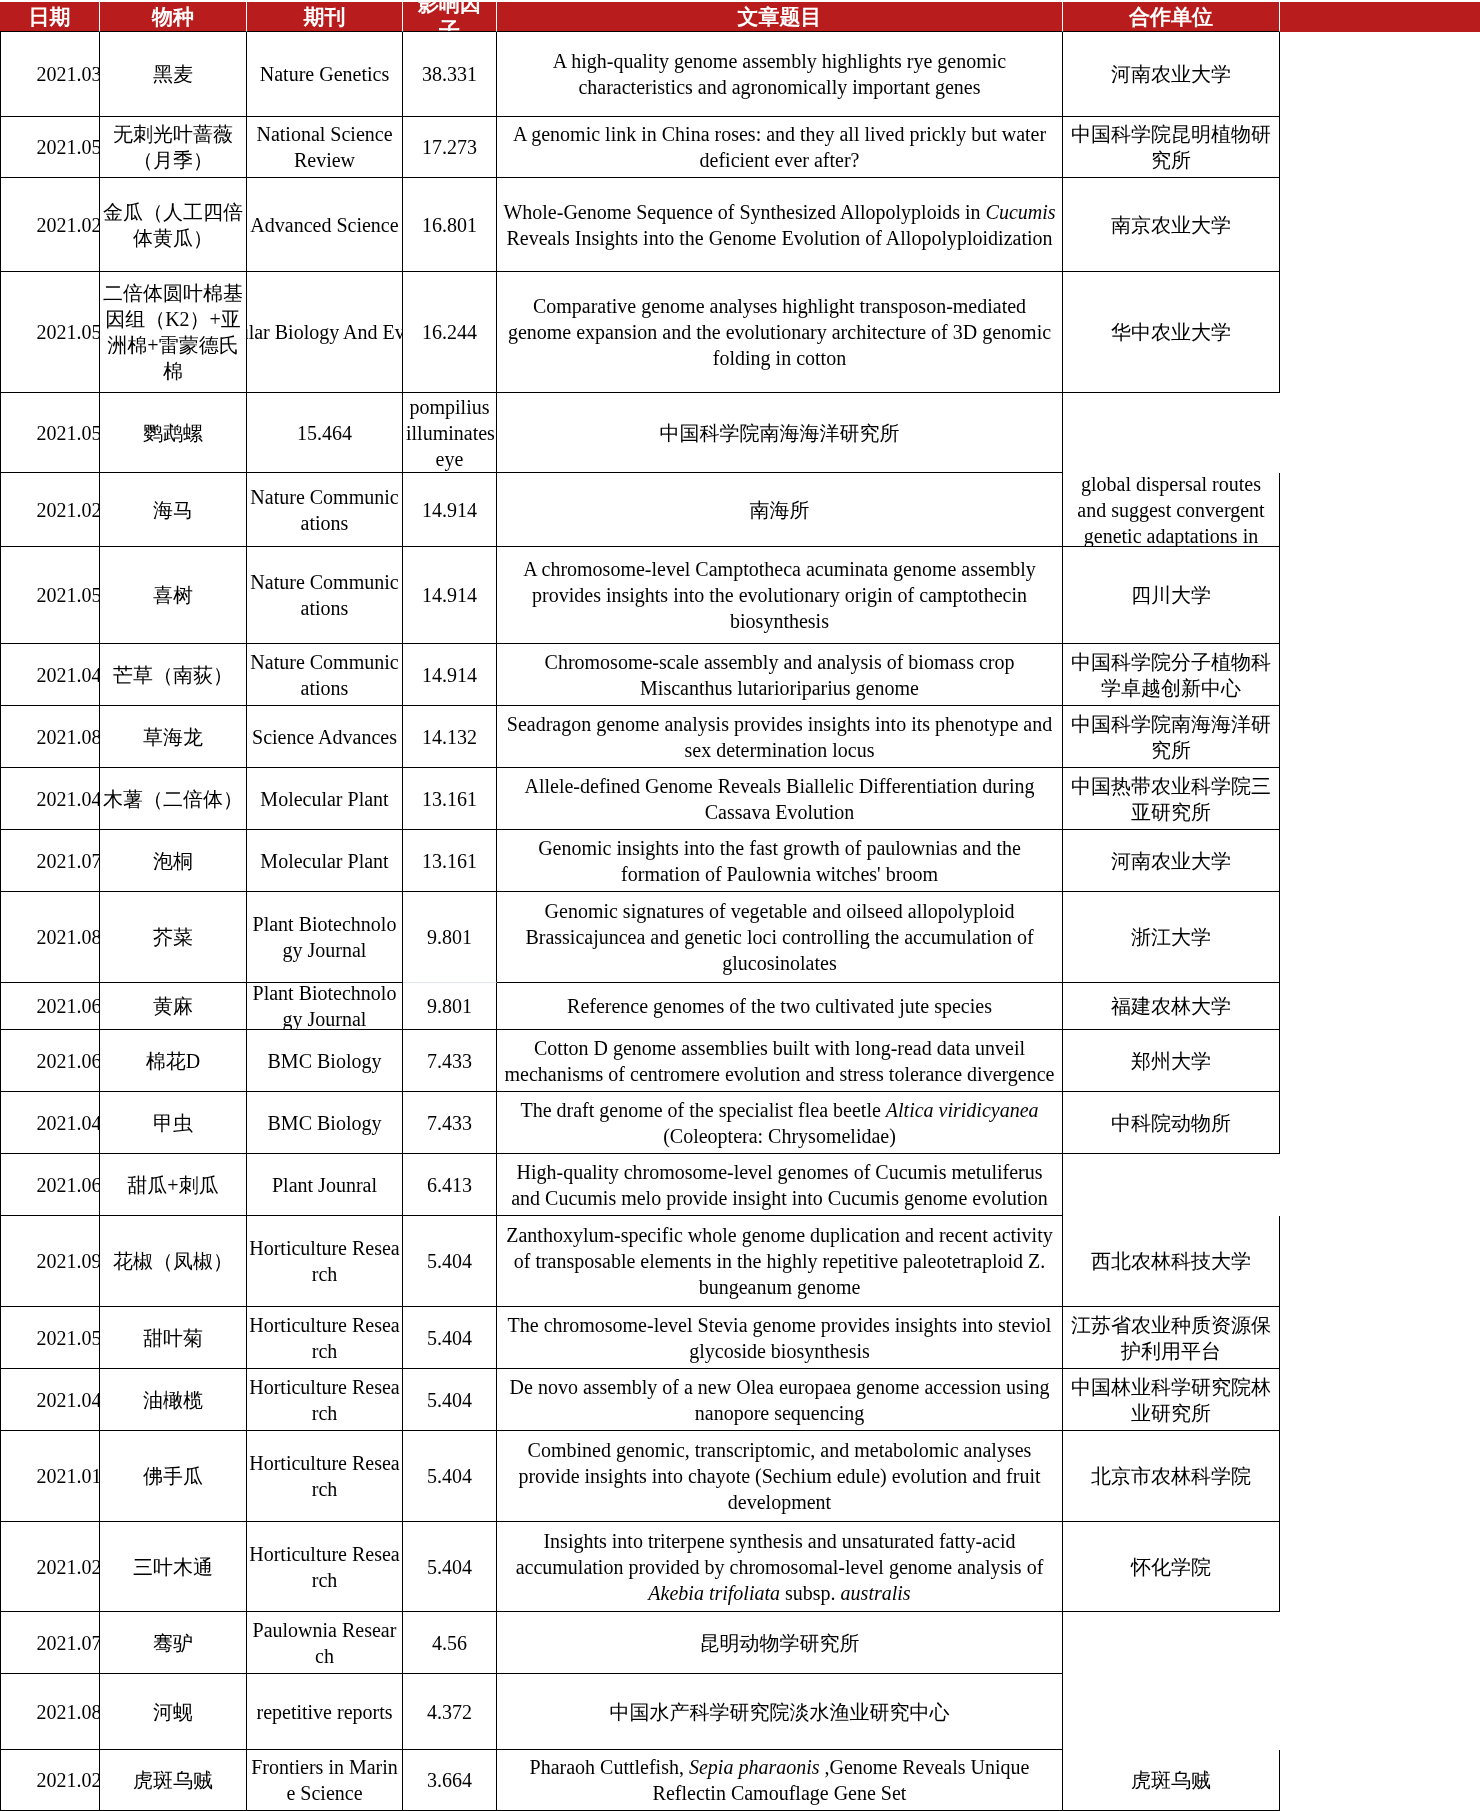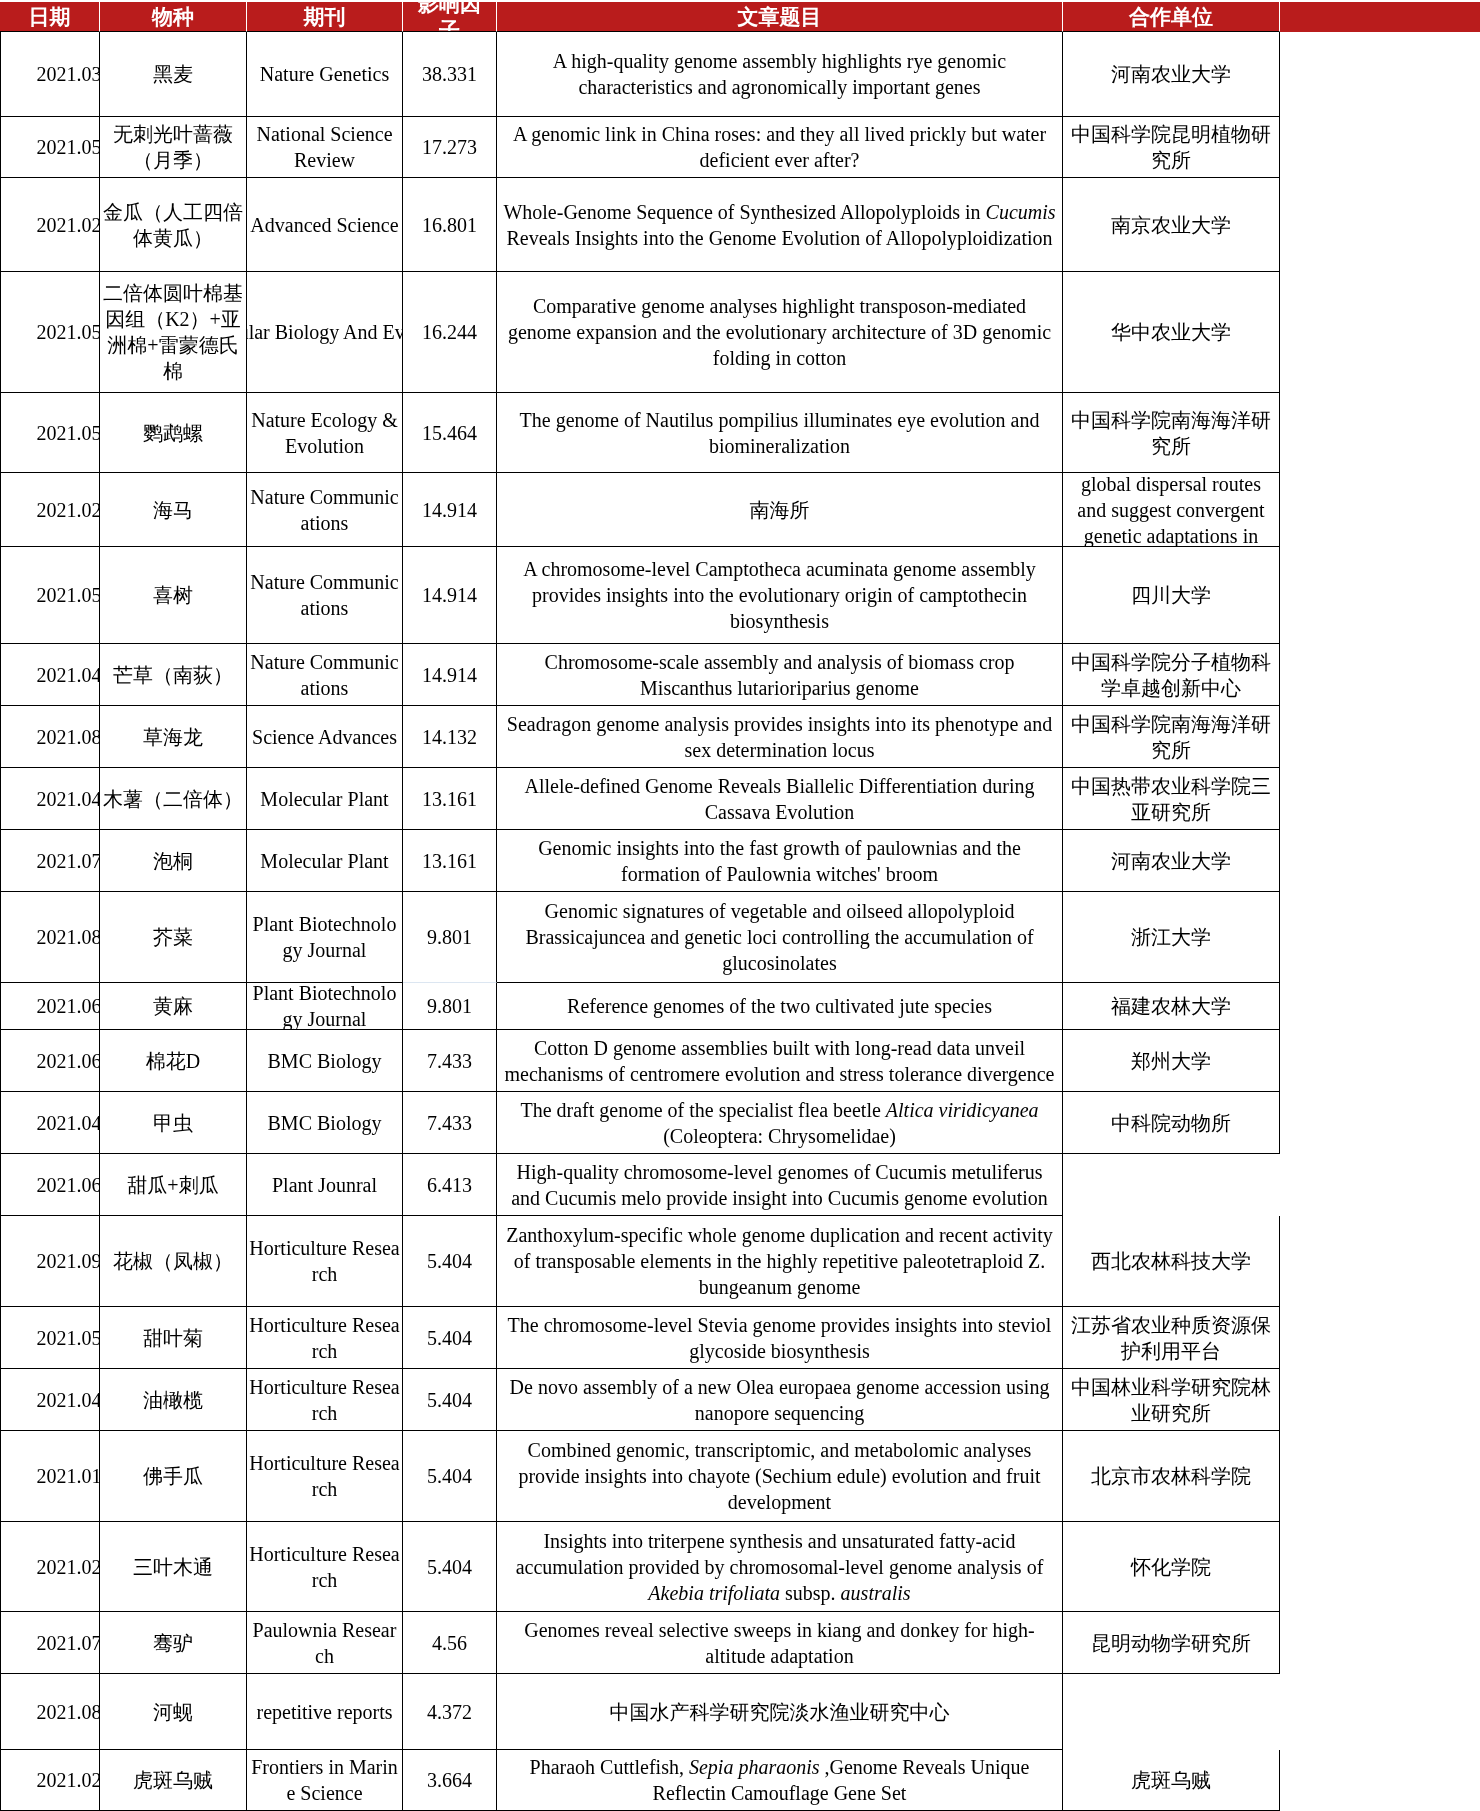--- a/index.html
+++ b/index.html
@@ -81,21 +81,20 @@
     <div class="cell impact">16.244</div>
     <div class="cell title">
           <div class="tt"><span>Comparative genome analyses highlight transposon-mediated genome expansion and the evolutionary architecture of 3D genomic folding in cotton</span></div>
         </div>
     <div class="cell partner">华中农业大学</div>
     <div class="cell extra"></div>
   </div>
       <div class="tr" style="height: 80px;">
     <div class="cell date">2021.05</div>
     <div class="cell species">鹦鹉螺</div>
-    <div class="cell journal">Nature Ecology &amp; Evolution</div>
     <div class="cell impact">15.464</div>
     <div class="cell title">
           <div class="tt"><span>The genome of Nautilus pompilius illuminates eye evolution and biomineralization</span></div>
         </div>
     <div class="cell partner">中国科学院南海海洋研究所</div>
     <div class="cell extra"></div>
   </div>
       <div class="tr" style="height: 74px;">
     <div class="cell date">2021.02</div>
     <div class="cell species">海马</div>
@@ -269,23 +268,20 @@
           <div class="tt"><span>Insights into triterpene synthesis and unsaturated fatty-acid accumulation provided by chromosomal-level genome analysis of </span><span class="it">Akebia trifoliata</span><span> subsp. </span><span class="it">australis</span></div>
         </div>
     <div class="cell partner">怀化学院</div>
     <div class="cell extra"></div>
   </div>
       <div class="tr" style="height: 62px;">
     <div class="cell date">2021.07</div>
     <div class="cell species">骞驴</div>
     <div class="cell journal">Paulownia Research</div>
     <div class="cell impact">4.56</div>
-    <div class="cell title">
-          <div class="tt"><span>Genomes reveal selective sweeps in kiang and donkey for high-altitude adaptation</span></div>
-        </div>
     <div class="cell partner">昆明动物学研究所</div>
     <div class="cell extra"></div>
   </div>
       <div class="tr" style="height: 76px;">
     <div class="cell date">2021.08</div>
     <div class="cell species">河蚬</div>
     <div class="cell journal">repetitive reports</div>
     <div class="cell impact">4.372</div>
     <div class="cell partner">中国水产科学研究院淡水渔业研究中心</div>
     <div class="cell extra"></div>

